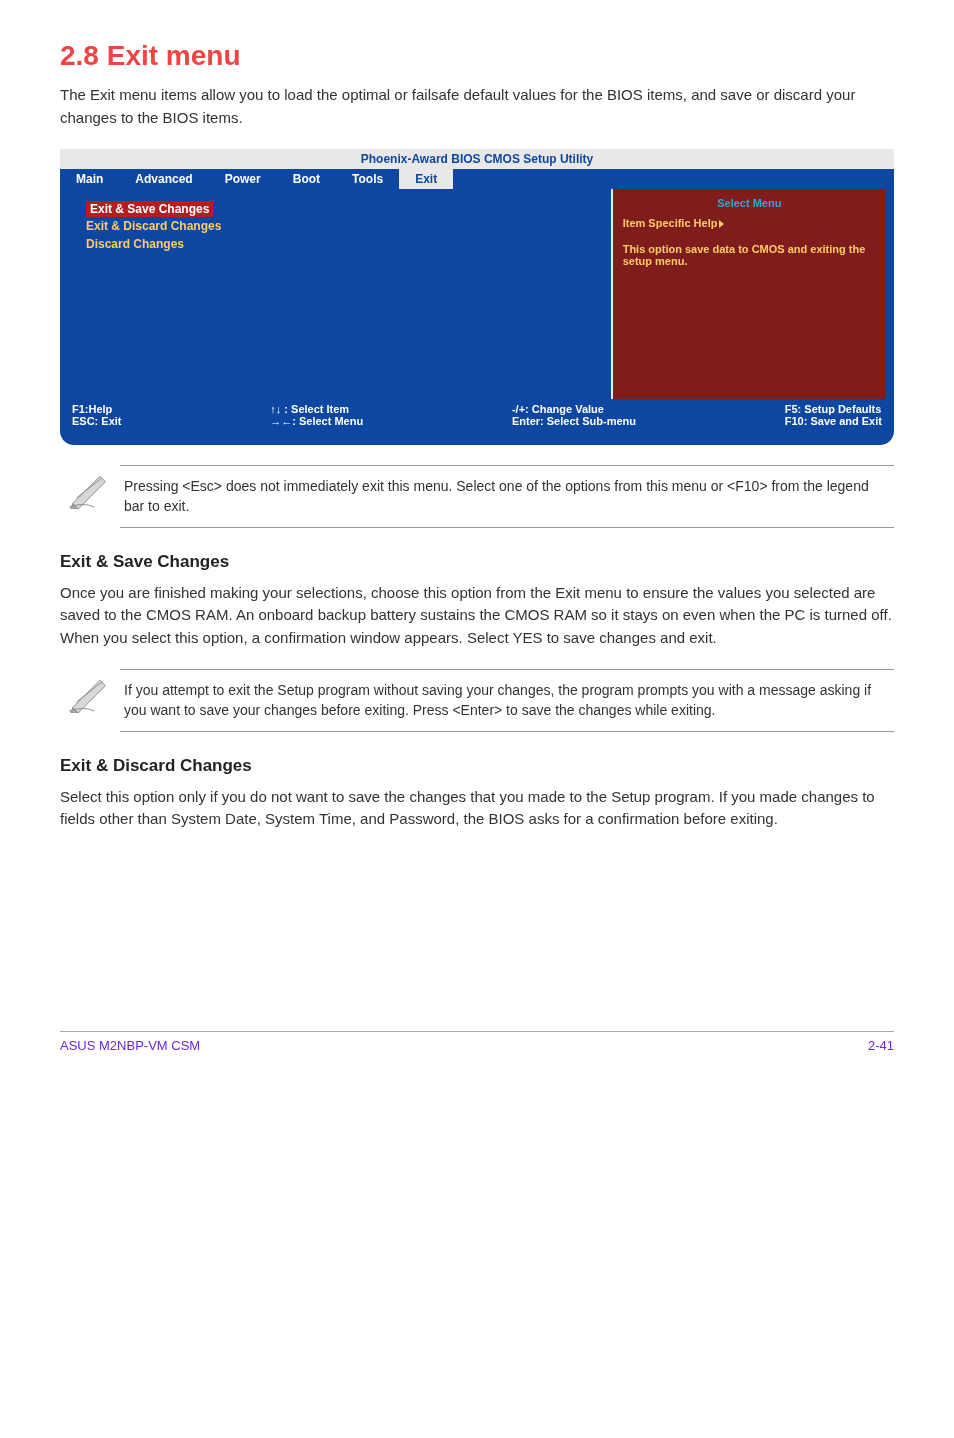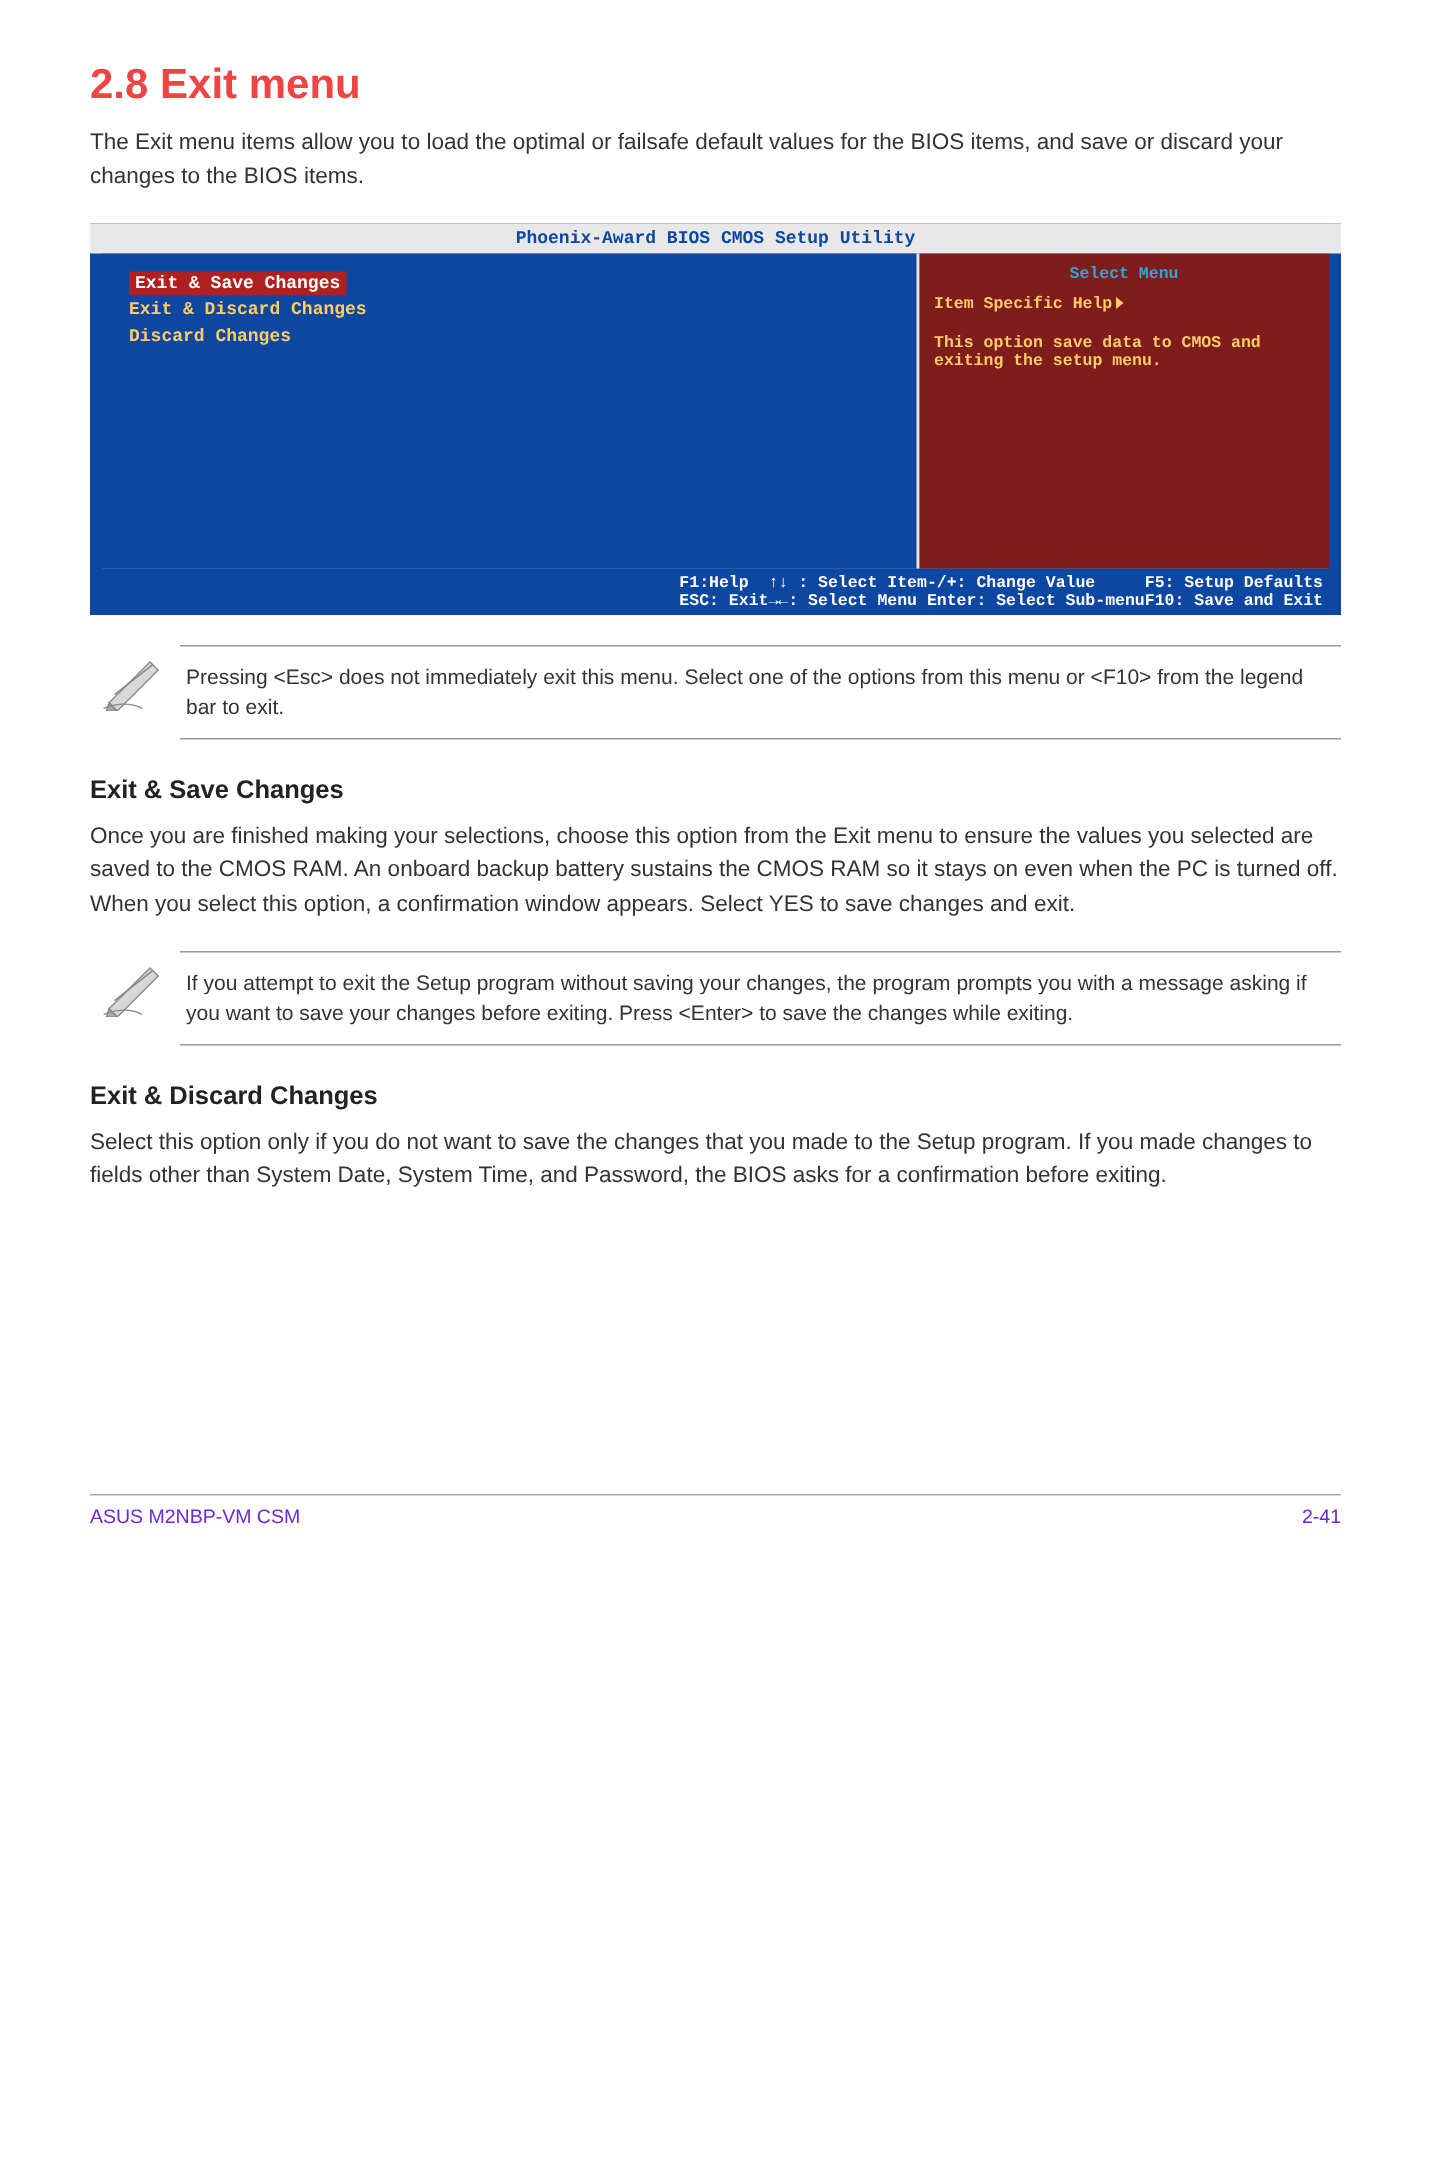--- a/index.html
+++ b/index.html
@@ -20,24 +20,25 @@
       font-size: 15px;
       line-height: 1.5;
       color: #333;
       margin-bottom: 20px;
     }
 
     
     .bios {
       width: 100%;
       background: #0d47a1;
-      font-family: Liberation Mono, monospace;
+      font-family: Liberation Sans, sans-serif;
       font-size: 12px;
       color: #fff;
-      padding-bottom: 1px;
+      padding-bottom: 16px;
+      border-radius: 14px;
     }
     .bios-title {
       background: #e8e8e8;
       color: #0d47a1;
       text-align: center;
       padding: 3px 0;
       font-weight: bold;
       font-size: 12px;
     }
     .bios-menubar {
@@ -96,21 +97,21 @@
       display: inline-block;
       width: 0; height: 0;
       border-top: 4px solid transparent;
       border-bottom: 4px solid transparent;
       border-left: 5px solid #ffcc66;
       vertical-align: middle;
       margin-left: 2px;
     }
     .bios-footer {
       display: flex;
-      justify-content: flex-end;
+      justify-content: space-between;
       background: #0d47a1;
       color: #fff;
       padding: 4px 12px 2px;
       font-size: 11px;
       font-weight: bold;
     }
     .bios-footer .col { white-space: pre; }
 
     
     .note {
@@ -149,20 +150,28 @@
     .pencil-svg { width: 46px; height: 40px; }
   </style>
 </head>
 <body>
 
 <h1 class="section-title">2.8    Exit menu</h1>
 <p class="body-text">The Exit menu items allow you to load the optimal or failsafe default values for the BIOS items, and save or discard your changes to the BIOS items.</p>
 
 <div class="bios">
   <div class="bios-title">Phoenix-Award BIOS CMOS Setup Utility</div>
+  <div class="bios-menubar">
+    <span>Main</span>
+    <span>Advanced</span>
+    <span>Power</span>
+    <span>Boot</span>
+    <span>Tools</span>
+    <span class="active">Exit</span>
+  </div>
   <div class="bios-body">
     <div class="bios-left">
       <div><span class="item highlight">Exit &amp; Save Changes</span></div>
       <div class="item">Exit &amp; Discard Changes</div>
       <div class="item">Discard Changes</div>
     </div>
     <div class="bios-right">
       <div class="sel-title">Select Menu</div>
       <div class="help-line"><span>Item Specific Help</span><span class="arrow-right"></span></div>
       <div class="help-body">This option save data to CMOS and exiting the setup menu.</div>

